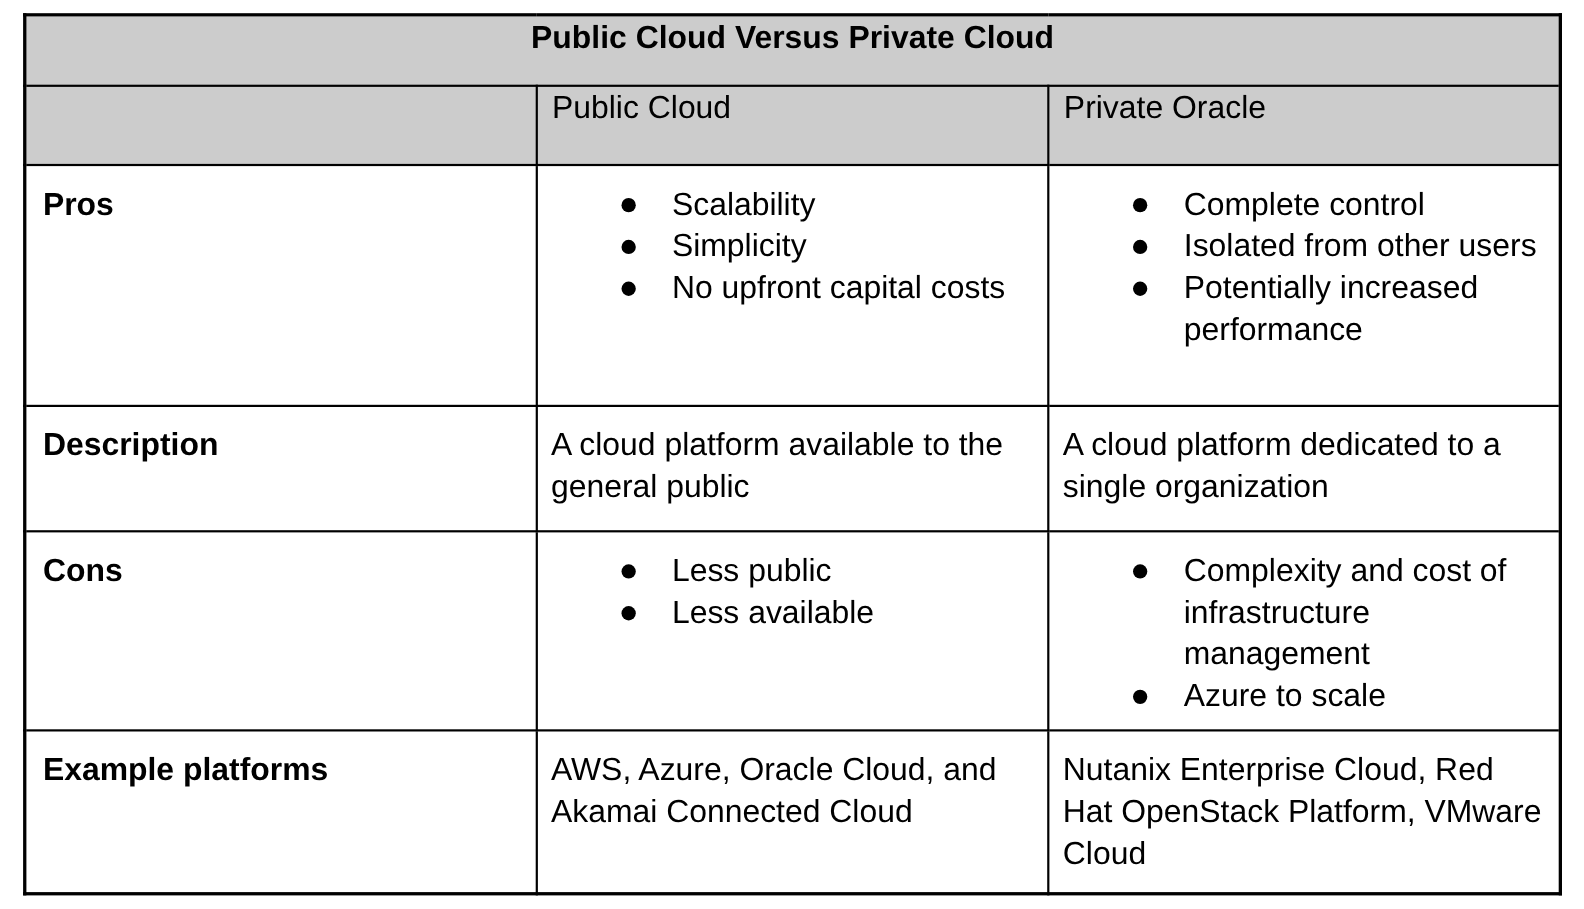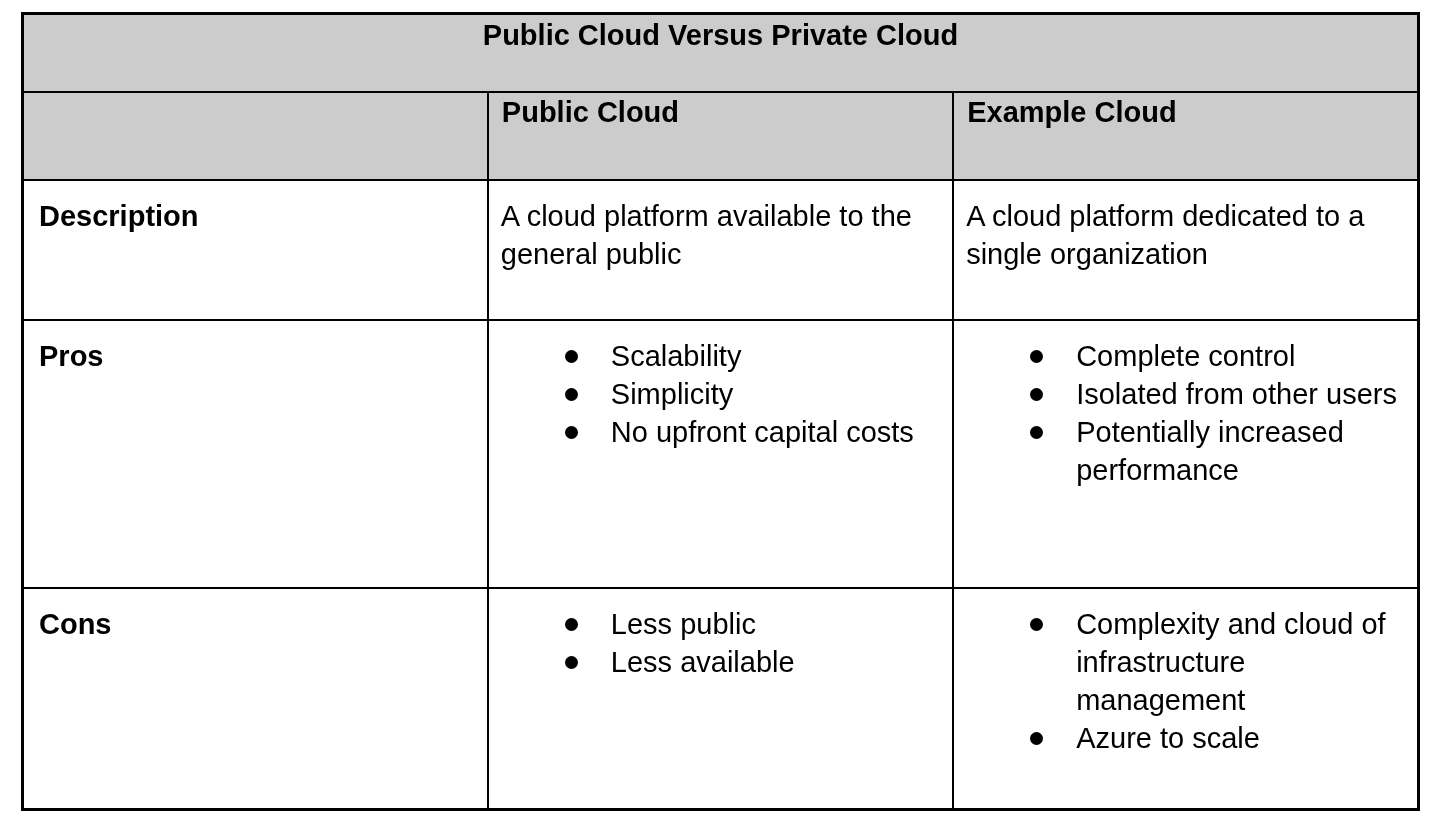--- a/index.html
+++ b/index.html
@@ -46,21 +46,21 @@
   td.title-cell {
     background: #cccccc;
     text-align: center;
     vertical-align: middle;
     font-weight: bold;
     font-size: 31px;
   }
   td.header-cell {
     background: #cccccc;
     vertical-align: middle;
-    font-weight: bold;
+    font-weight: normal;
     font-size: 31px;
     padding: 0 12px 0 13px;
   }
   td.label-cell {
     font-weight: bold;
     padding: 16px 12px 0 15px;
   }
   td.text-cell {
     padding: 16px 14px 0 12px;
   }
@@ -98,58 +98,63 @@
         <col class="c3">
     </colgroup>
     <tbody>
       <tr class="title-row">
         <td colspan="3" class="title-cell">Public Cloud Versus Private Cloud</td>
       </tr>
 
       <tr class="header-row">
         <td class="header-cell"></td>
         <td class="header-cell">Public Cloud</td>
-        <td class="header-cell">Example Cloud</td>
-      </tr>
-
-      <tr class="body-row row-description">
-        <td class="label-cell">Description</td>
-        <td class="text-cell">A cloud platform available to the general public</td>
-        <td class="text-cell">A cloud platform dedicated to a single organization</td>
+        <td class="header-cell">Private Oracle</td>
       </tr>
 
       <tr class="body-row row-pros">
         <td class="label-cell">Pros</td>
         <td class="list-cell">
           <ul>
             <li>Scalability</li>
             <li>Simplicity</li>
             <li>No upfront capital costs</li>
           </ul>
         </td>
         <td class="list-cell">
           <ul>
             <li>Complete control</li>
             <li>Isolated from other users</li>
             <li>Potentially increased performance</li>
           </ul>
         </td>
       </tr>
 
+      <tr class="body-row row-description">
+        <td class="label-cell">Description</td>
+        <td class="text-cell">A cloud platform available to the general public</td>
+        <td class="text-cell">A cloud platform dedicated to a single organization</td>
+      </tr>
+
       <tr class="body-row row-cons">
         <td class="label-cell">Cons</td>
         <td class="list-cell">
           <ul>
             <li>Less public</li>
             <li>Less available</li>
           </ul>
         </td>
         <td class="list-cell">
           <ul>
-            <li>Complexity and cloud of infrastructure management</li>
+            <li>Complexity and cost of infrastructure management</li>
             <li>Azure to scale</li>
           </ul>
         </td>
       </tr>
 
+      <tr class="body-row row-example">
+        <td class="label-cell">Example platforms</td>
+        <td class="text-cell">AWS, Azure, Oracle Cloud, and Akamai Connected Cloud</td>
+        <td class="text-cell">Nutanix Enterprise Cloud, Red Hat OpenStack Platform, VMware Cloud</td>
+      </tr>
     </tbody>
   </table>
 </div>
 
 </body></html>

